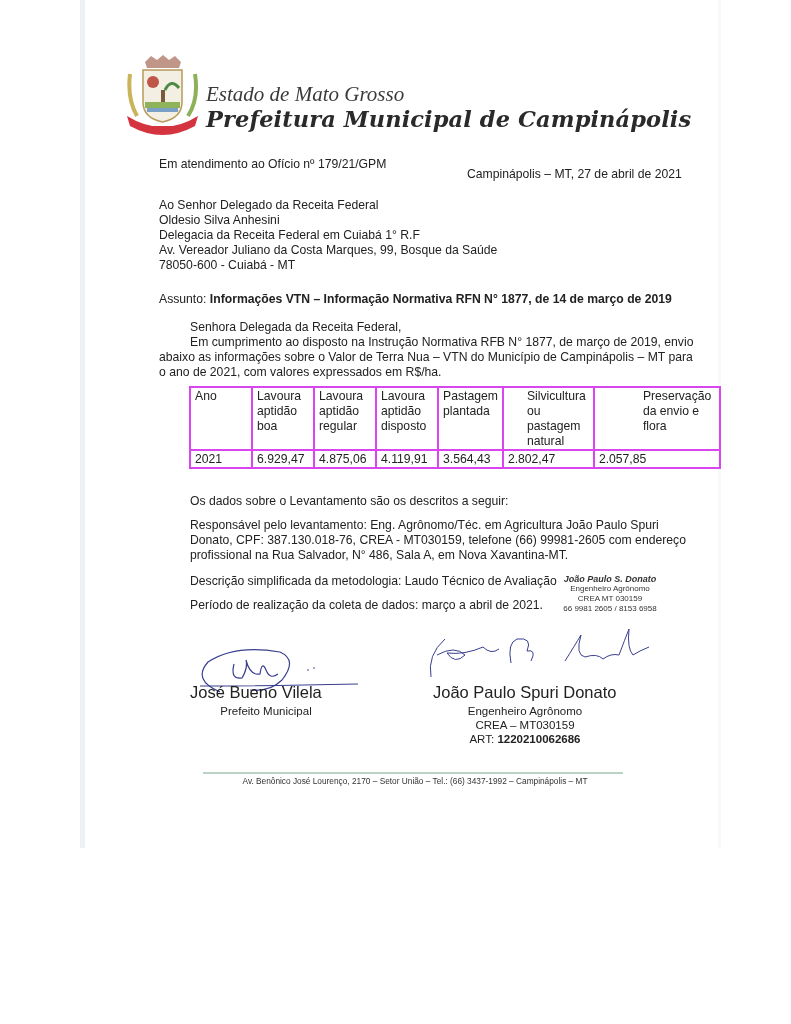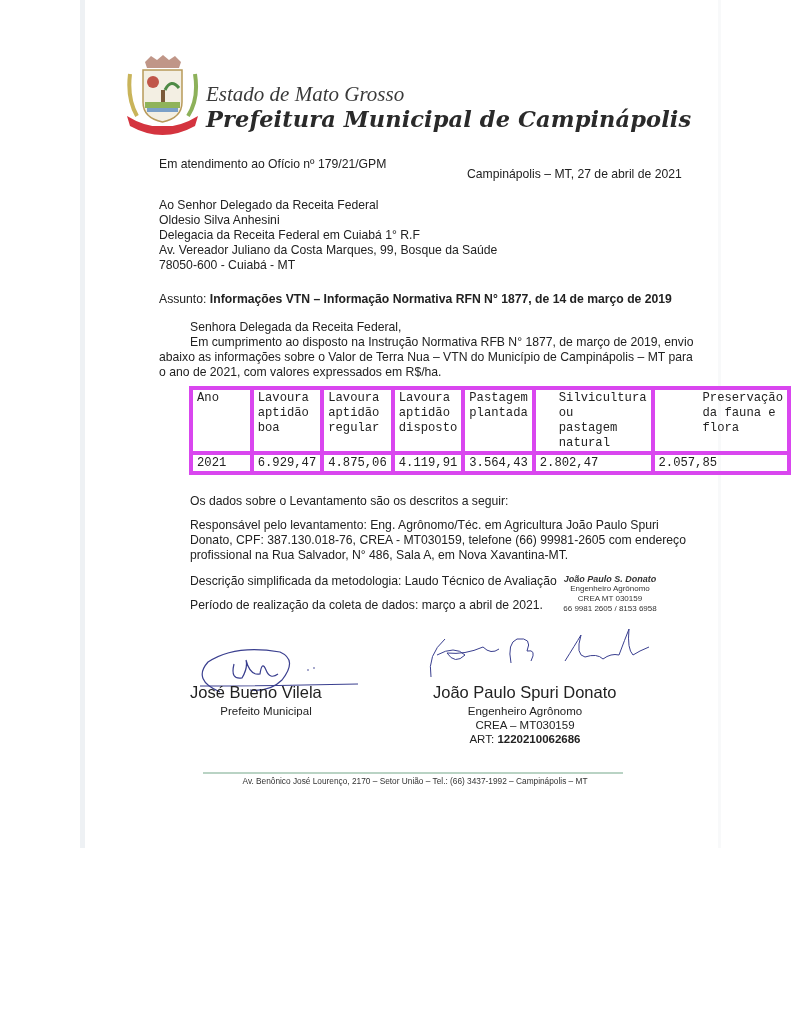--- a/index.html
+++ b/index.html
@@ -8,21 +8,21 @@
     .scan-edge-right { position: absolute; left: 718px; top: 0; width: 3px; height: 848px; background: #f8f9fa; }
 
     .crest { position: absolute; left: 125px; top: 54px; width: 75px; height: 84px; }
     .head-state { position: absolute; left: 206px; top: 82px; font-family: "Liberation Serif", serif; font-style: italic; font-size: 21px; color: #3a3a3a; }
     .head-city { position: absolute; left: 206px; top: 106px; font-family: "DejaVu Serif", serif; font-style: italic; font-weight: bold; font-size: 22.5px; color: #2a2a2a; letter-spacing: 0.1px; }
 
     .txt { position: absolute; font-size: 12.2px; line-height: 15px; white-space: nowrap; color: #222; }
     .bold { font-weight: bold; }
 
     table.vtn { position: absolute; left: 189px; top: 386px; border-collapse: collapse; font-size: 12.2px; line-height: 15px; color: #222; }
-    table.vtn td { border: 4px solid #d946ef; vertical-align: top; padding: 1px 4px 0 4px; font-family: Liberation Mono, monospace; }
+    table.vtn td { border: 2px solid #d946ef; vertical-align: top; padding: 1px 4px 0 4px; }
     table.vtn tr.head td { height: 58px; }
     table.vtn td.c0 { width: 52px; }
     table.vtn td.c1 { width: 52px; }
     table.vtn td.c2 { width: 52px; }
     table.vtn td.c3 { width: 52px; }
     table.vtn td.c4 { width: 52px; }
     table.vtn td.c5 { width: 62px; padding-left: 23px; }
     table.vtn td.c6 { width: 72px; padding-left: 48px; }
 
     .stamp { position: absolute; left: 555px; top: 574px; width: 110px; text-align: center; font-size: 8px; line-height: 10px; color: #333; }
@@ -75,21 +75,21 @@
 
 <table class="vtn">
   <tbody>
       <tr class="head">
     <td class="c0"><span>Ano</span></td>
     <td class="c1"><span>Lavoura</span><br><span>aptidão</span><br><span>boa</span></td>
     <td class="c2"><span>Lavoura</span><br><span>aptidão</span><br><span>regular</span></td>
     <td class="c3"><span>Lavoura</span><br><span>aptidão</span><br><span>disposto</span></td>
     <td class="c4"><span>Pastagem</span><br><span>plantada</span></td>
     <td class="c5"><span>Silvicultura</span><br><span>ou</span><br><span>pastagem</span><br><span>natural</span></td>
-    <td class="c6"><span>Preservação</span><br><span>da fauna e</span><br><span>flora</span></td>
+    <td class="c6"><span>Preservação</span><br><span>da envio e</span><br><span>flora</span></td>
   </tr>
   <tr>
     <td>2021</td>
     <td>6.929,47</td>
     <td>4.875,06</td>
     <td>4.119,91</td>
     <td>3.564,43</td>
     <td>2.802,47</td>
     <td>2.057,85</td>
   </tr>

